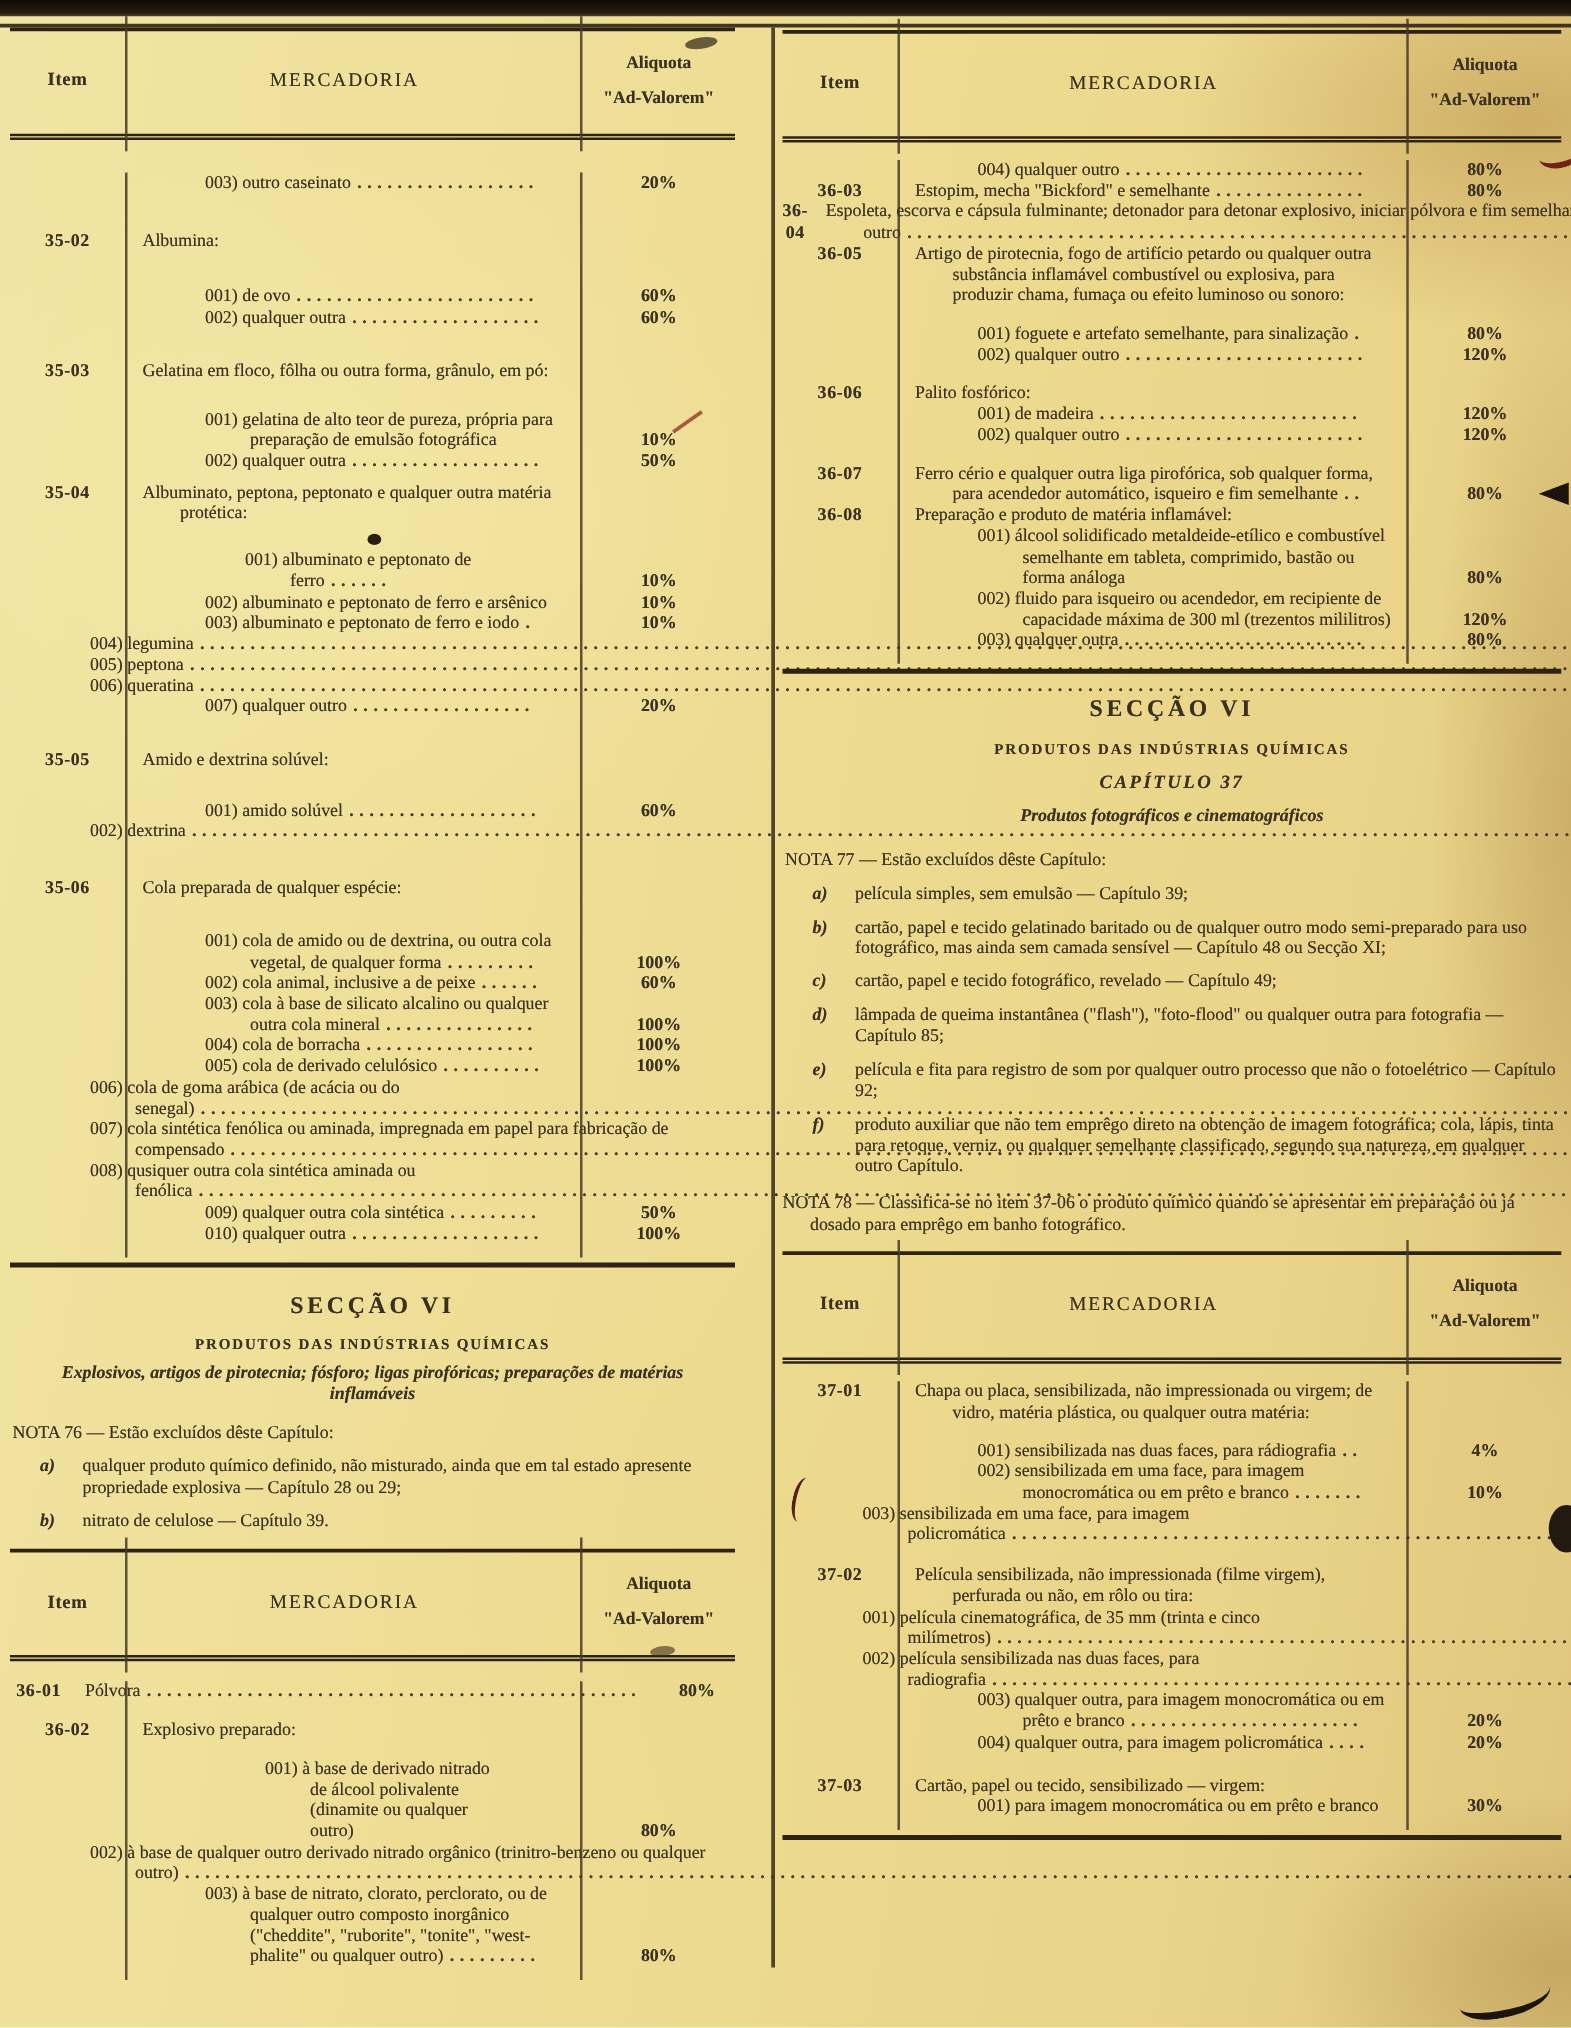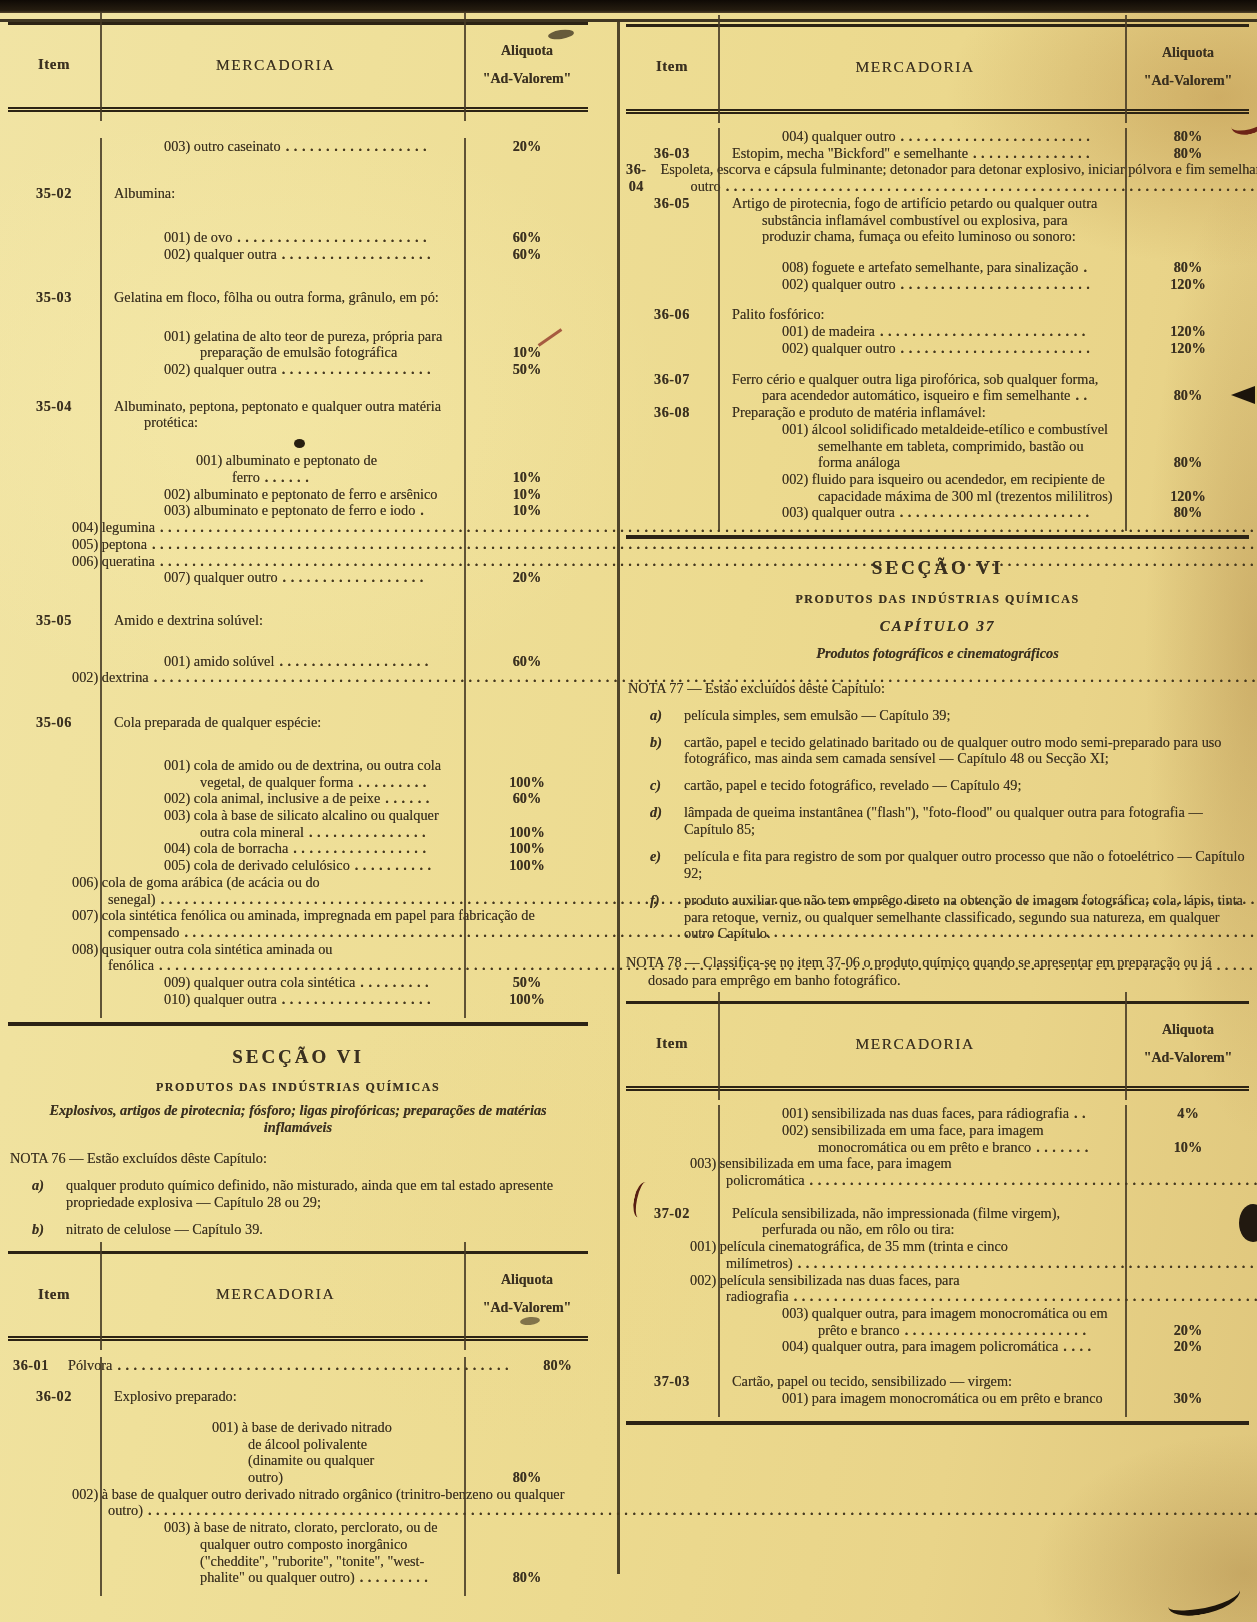--- a/index.html
+++ b/index.html
@@ -133,21 +133,21 @@
       <div class="trow" style="margin-top: 22px;">
         <div class="c-item"></div>
         <div class="c-merc kind-sub"><span>001) gelatina de alto teor de pureza, própria para preparação de emulsão fotográfica</span></div>
         <div class="c-rate">10%</div>
       </div>
       <div class="trow">
         <div class="c-item"></div>
         <div class="c-merc kind-sub"><span>002) qualquer outra</span><span class="lead">...................</span></div>
         <div class="c-rate">50%</div>
       </div>
-      <div class="trow" style="margin-top: 20px;">
+      <div class="trow" style="margin-top: 8px;">
         <div class="c-item">35-04</div>
         <div class="c-merc kind-head"><span>Albuminato, peptona, peptonato e qualquer outra matéria protética:</span></div>
         <div class="c-rate"></div>
       </div>
       <div class="trow" style="margin-top: 8px;">
         <div class="c-item"></div>
         <div class="c-merc kind-head">
           <span class="inkdot"></span>
         </div>
         <div class="c-rate"></div>
@@ -337,21 +337,21 @@
         <div class="c-item">36-04</div>
         <div class="c-merc kind-head"><span>Espoleta, escorva e cápsula fulminante; detonador para detonar explosivo, iniciar pólvora e fim semelhante; elétrica, de tempo ou não; pertence: carga de atrazo, ponte ou qualquer outro</span><span class="lead">..........................................................................................................................................................................................................................................................................................................</span></div>
       </div>
       <div class="trow">
         <div class="c-item">36-05</div>
         <div class="c-merc kind-head"><span>Artigo de pirotecnia, fogo de artifício petardo ou qualquer outra substância inflamável combustível ou explosiva, para produzir chama, fumaça ou efeito luminoso ou sonoro:</span></div>
         <div class="c-rate"></div>
       </div>
       <div class="trow" style="margin-top: 14px;">
         <div class="c-item"></div>
-        <div class="c-merc kind-sub"><span>008) foguete e artefato semelhante, para sinalização</span><span class="lead">.</span></div>
+        <div class="c-merc kind-sub"><span>001) foguete e artefato semelhante, para sinalização</span><span class="lead">.</span></div>
         <div class="c-rate">80%</div>
       </div>
       <div class="trow">
         <div class="c-item"></div>
         <div class="c-merc kind-sub"><span>002) qualquer outro</span><span class="lead">........................</span></div>
         <div class="c-rate">120%</div>
       </div>
       <div class="trow" style="margin-top: 14px;">
         <div class="c-item">36-06</div>
         <div class="c-merc kind-head"><span>Palito fosfórico:</span></div>
@@ -434,20 +434,25 @@
     <div class="h-item">Item</div>
     <div class="h-merc">MERCADORIA</div>
     <div class="h-rate">
       <div>Aliquota</div>
       <div>"Ad-Valorem"</div>
     </div>
   </div>
   <div class="tbody">
     <div class="vrule v1"></div>
     <div class="vrule v2"></div>
+  <div class="trow" style="margin-top: 14px;">
+        <div class="c-item">37-01</div>
+        <div class="c-merc kind-head"><span>Chapa ou placa, sensibilizada, não impressionada ou virgem; de vidro, matéria plástica, ou qualquer outra matéria:</span></div>
+        <div class="c-rate"></div>
+      </div>
       <div class="trow" style="margin-top: 14px;">
         <div class="c-item"></div>
         <div class="c-merc kind-sub"><span>001) sensibilizada nas duas faces, para rádiografia</span><span class="lead">..</span></div>
         <div class="c-rate">4%</div>
       </div>
       <div class="trow">
         <div class="c-item"></div>
         <div class="c-merc kind-sub"><span>002) sensibilizada em uma face, para imagem monocromática ou em prêto e branco</span><span class="lead">.......</span></div>
         <div class="c-rate">10%</div>
       </div>

